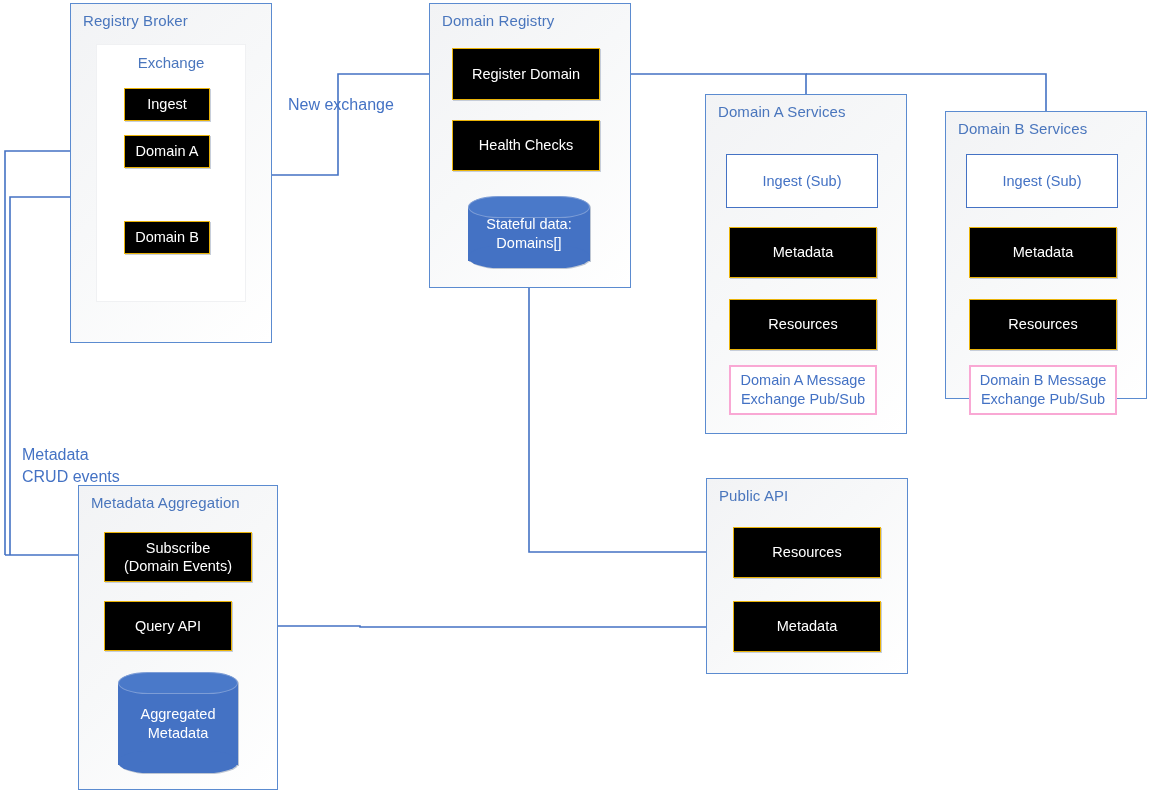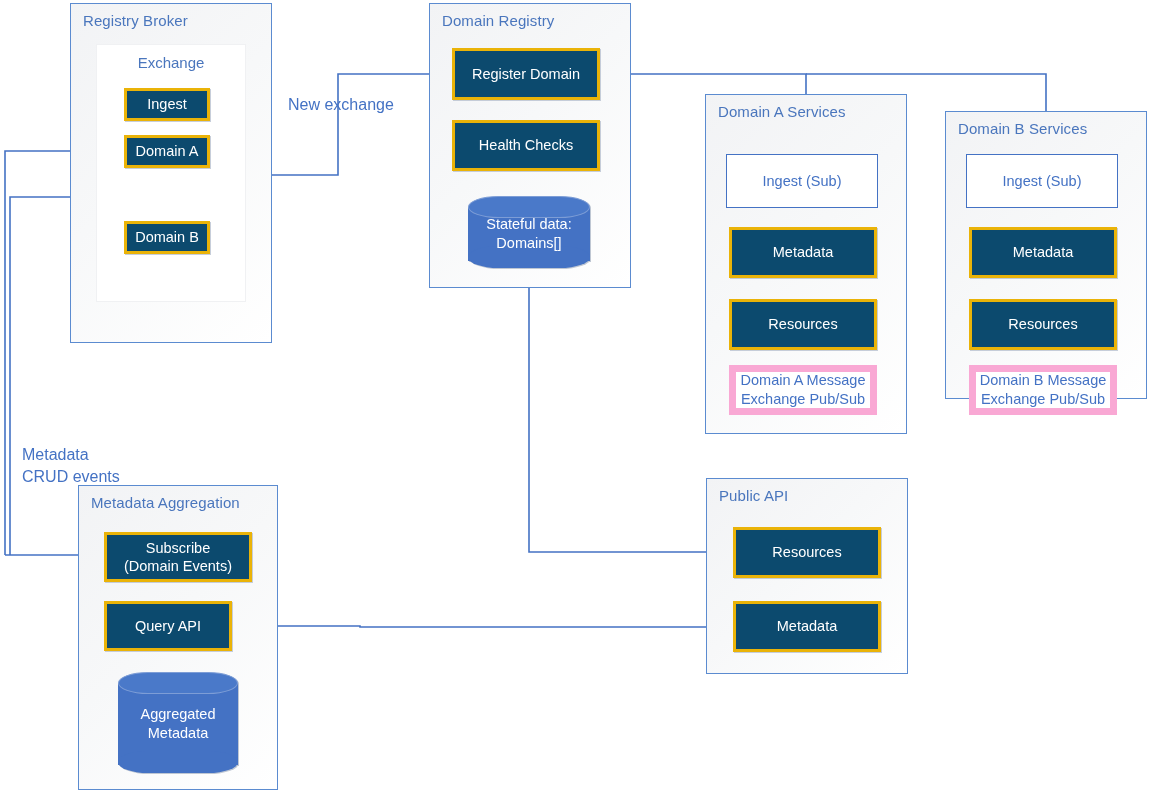--- a/index.html
+++ b/index.html
@@ -48,22 +48,22 @@
     top: 9px;
     left: 0;
     text-align: center;
     font-size: 15px;
     color: #4a76bd;
   }
   
   .blue-box {
     position: absolute;
     box-sizing: border-box;
-    background: #0c4a6e;
-    border: 3px solid #eab308;
+    background: #000000;
+    border: 1px solid #eab308;
     box-shadow: 1px 1px 0 rgba(180,190,205,0.75);
     color: #ffffff;
     font-size: 14.5px;
     display: flex;
     align-items: center;
     justify-content: center;
     text-align: center;
     line-height: 1.25;
     white-space: pre-line;
   }
@@ -80,21 +80,21 @@
     justify-content: center;
     text-align: center;
     line-height: 1.25;
     white-space: pre-line;
   }
   
   .faint-box {
     position: absolute;
     box-sizing: border-box;
     background: #ffffff;
-    border: 7px solid #f9a8d4;
+    border: 2px solid #f9a8d4;
     color: #4472c4;
     font-size: 14.5px;
     display: flex;
     align-items: center;
     justify-content: center;
     text-align: center;
     line-height: 1.28;
     white-space: pre-line;
   }
   

